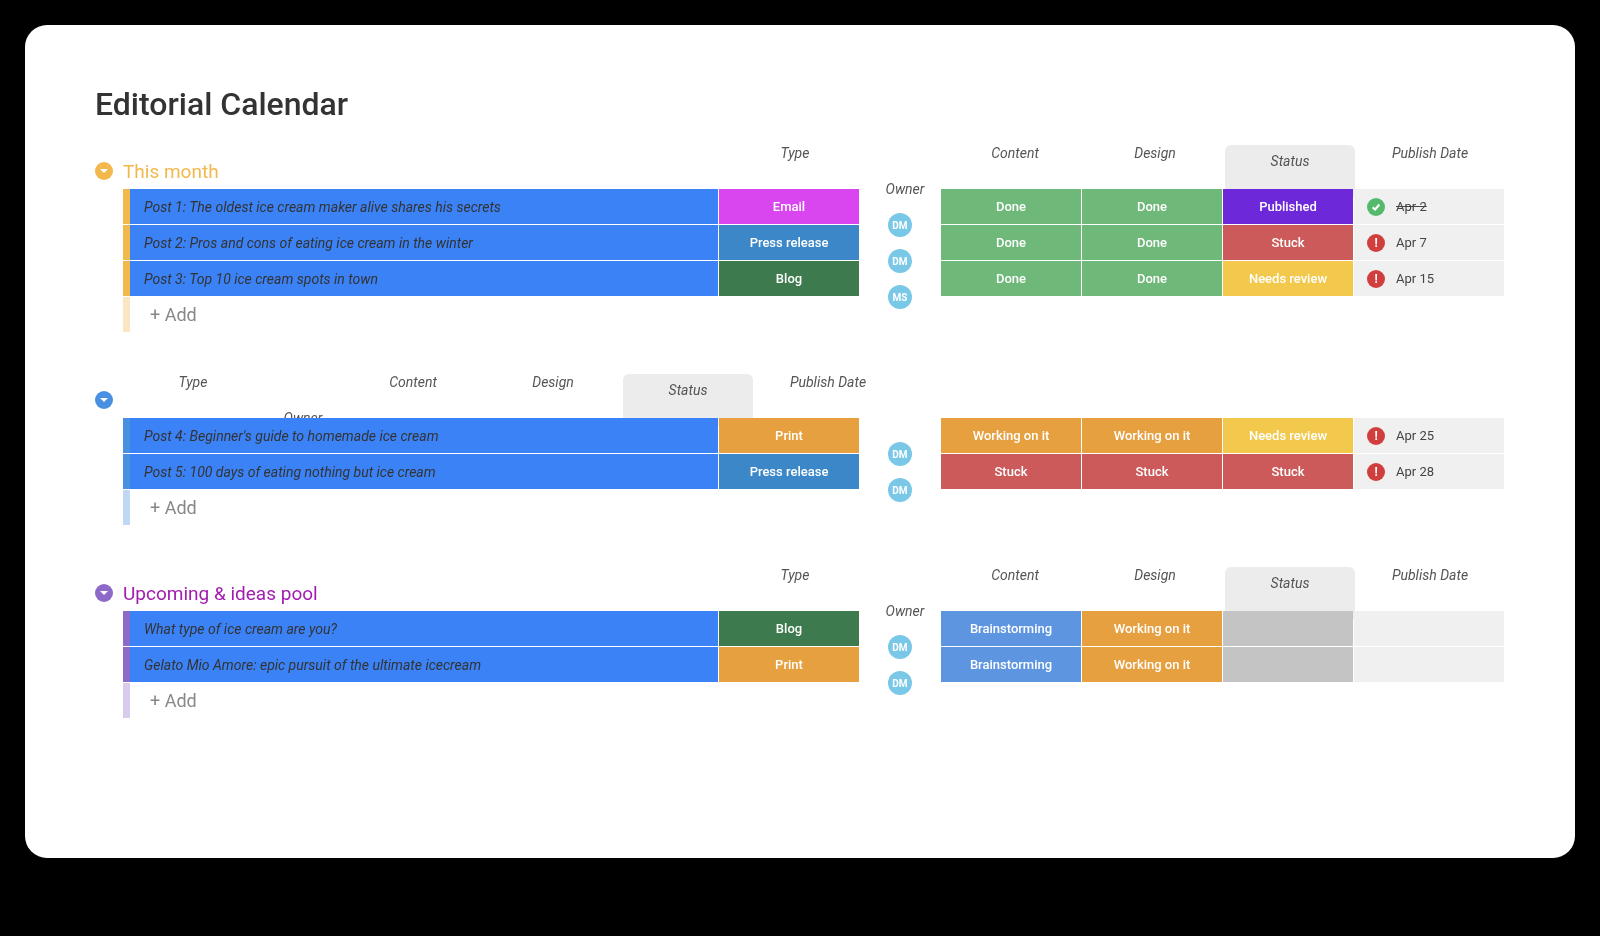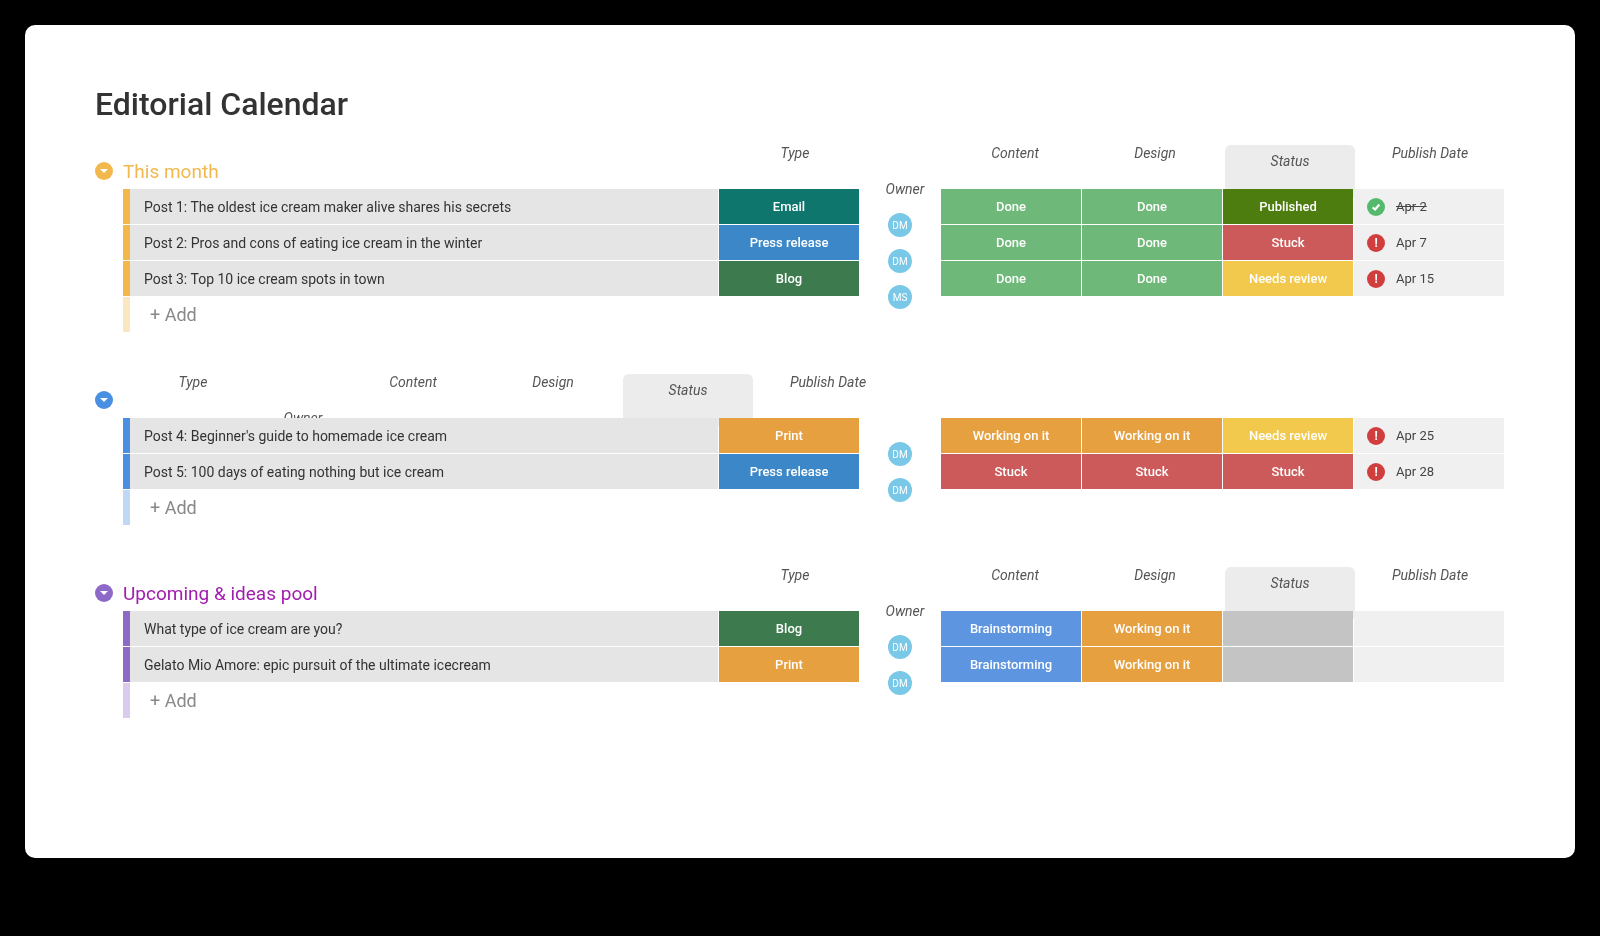--- a/index.html
+++ b/index.html
@@ -3,21 +3,21 @@
 <meta charset="utf-8">
 <style>
 * { box-sizing: border-box; margin: 0; padding: 0; }
 body {
   background: #000;
   font-family: -apple-system, BlinkMacSystemFont, "Segoe UI", Roboto, Helvetica, Arial, sans-serif;
   padding: 25px;
 }
 .window {
   background: #fff;
-  border-radius: 10px;
+  border-radius: 22px;
   padding: 60px 70px 90px 70px;
   min-height: 790px;
 }
 .title {
   font-size: 32px;
   font-weight: 500;
   color: #333;
   margin-bottom: 30px;
 }
 .group { margin-bottom: 50px; }
@@ -49,27 +49,28 @@
 .rows { margin-left: 28px; }
 .row {
   display: flex;
   align-items: stretch;
   height: 35px;
   margin-bottom: 1px;
 }
 .color-bar { width: 7px; flex-shrink: 0; }
 .task-name {
   flex: 1;
-  background: #e5e5e5;
+  background: #3b82f6;
   display: flex;
   align-items: center;
   padding: 0 14px;
   font-size: 14px;
   color: #333;
   margin-right: 1px;
+  font-style: italic;
 }
 .cell {
   display: flex;
   align-items: center;
   justify-content: center;
   font-size: 13px;
   color: #fff;
   font-weight: 500;
   margin-right: 1px;
 }
@@ -78,21 +79,21 @@
 .cell-content { width: 140px; }
 .cell-design { width: 140px; }
 .cell-status { width: 130px; }
 .cell-date { width: 150px; background: #f0f0f0; color: #444; font-weight: 400; font-size: 13px; }
 .cell-date .icon-slot { width: 20px; height: 20px; margin-right: 10px; display: flex; align-items: center; justify-content: center; }
 .cell-date.has-icon { justify-content: flex-start; padding-left: 12px; }
 .avatar {
   width: 24px; height: 24px; border-radius: 50%;
   background: #7ac8e8;
   display: flex; align-items: center; justify-content: center;
-  font-size: 10px; font-weight: 400; color: #fff;
+  font-size: 10px; font-weight: 700; color: #fff;
 }
 .add-row {
   display: flex;
   align-items: stretch;
   height: 35px;
 }
 .add-bar { width: 7px; opacity: 0.35; }
 .add-text {
   flex: 1;
   display: flex; align-items: center;
@@ -139,27 +140,27 @@
     <div class="col cell-content">Content</div>
     <div class="col cell-design">Design</div>
     <div class="col cell-status status-col-bg">Status</div>
     <div class="col cell-date" style="background:none;color:#555">Publish Date</div>
   </div>
     </div>
     <div class="rows">
       <div class="row">
       <div class="color-bar" style="background:#f2b84b"></div>
       <div class="task-name">Post 1: The oldest ice cream maker alive shares his secrets</div>
-      <div class="cell cell-type" style="background:#0f766e">Email</div>
+      <div class="cell cell-type" style="background:#d946ef">Email</div>
       <div class="cell cell-owner">
               <span class="avatar">DM</span>
             </div>
       <div class="cell cell-content" style="background:#6eb879">Done</div>
       <div class="cell cell-design" style="background:#6eb879">Done</div>
-      <div class="cell cell-status" style="background:#4d7c0f">Published</div>
+      <div class="cell cell-status" style="background:#6d28d9">Published</div>
       <div class="cell cell-date has-icon">
         <span class="icon-slot">
                 <span class="check-icon">
                   <svg viewBox="0 0 12 12">
                     <polyline points="2,6.5 5,9 10,3"></polyline>
                   </svg>
                 </span>
               </span>
         <span class="strike">Apr 2</span>
       </div>

